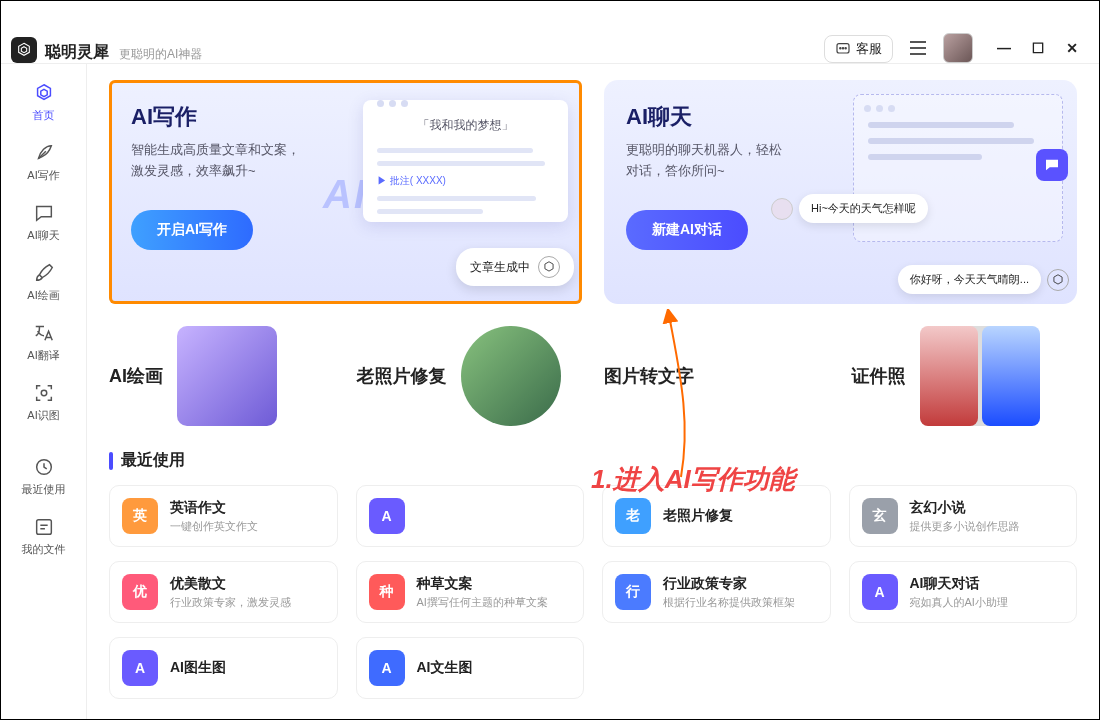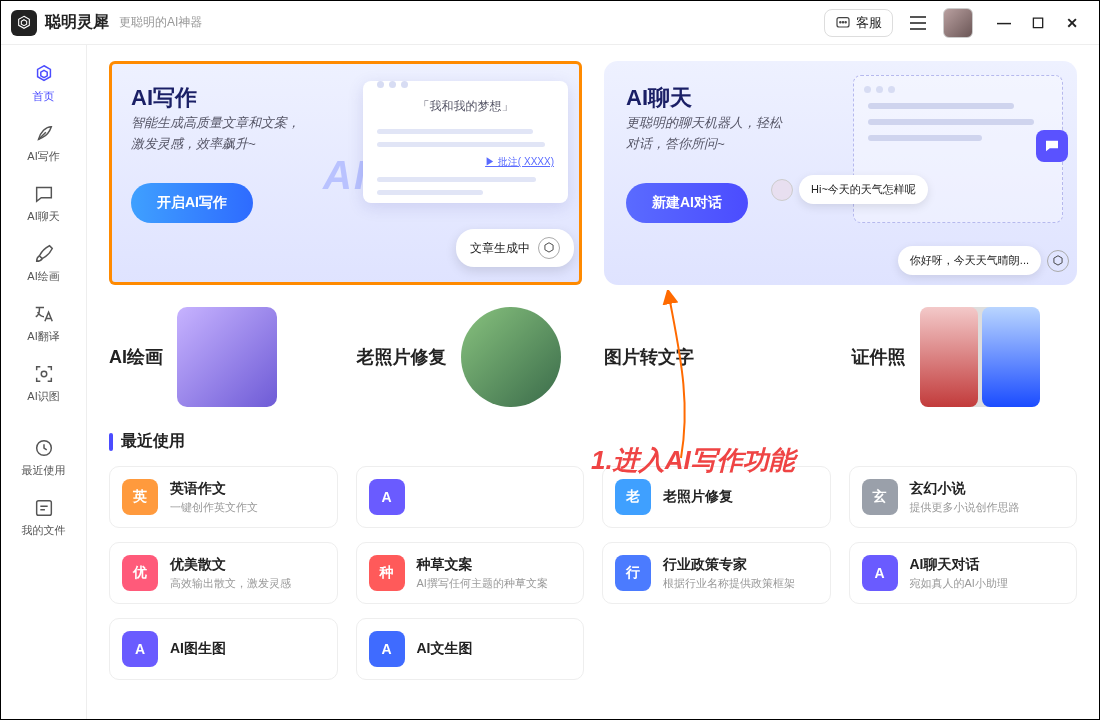--- a/index.html
+++ b/index.html
@@ -1,18 +1,18 @@
 <!DOCTYPE html>
 <html><head>
 <meta charset="utf-8">
 <style>
   * { box-sizing: border-box; margin: 0; padding: 0; }
   body { font-family: "PingFang SC","Microsoft YaHei",sans-serif; background:#fff; color:#222; width:1100px; height:720px; overflow:hidden; border:1px solid #000; }
   
-  .titlebar { height:44px; display:flex; align-items:center; padding:0 10px; border-bottom:1px solid #eee; }
+  .titlebar { height:44px; display:flex; align-items:flex-end; padding:0 10px; border-bottom:1px solid #eee;margin-top:19px; }
   .logo-badge { width:26px; height:26px; border-radius:6px; background:#222; display:flex; align-items:center; justify-content:center; margin-right:8px; }
   .logo-badge svg { width:16px; height:16px; stroke:#fff; fill:none; stroke-width:1.6; }
   .app-title { font-weight:700; font-size:16px; }
   .app-sub { font-size:12px; color:#999; margin-left:10px; }
   .title-spacer { flex:1; }
   .kefu { display:flex; align-items:center; gap:5px; border:1px solid #ddd; border-radius:8px; padding:4px 10px; font-size:13px; cursor:pointer; }
   .hamb { width:30px; height:30px; display:flex; flex-direction:column; justify-content:center; gap:4px; align-items:center; cursor:pointer; margin:0 10px; }
   .hamb span { width:16px; height:2px; background:#555; }
   .avatar { width:30px; height:30px; border-radius:6px; background:linear-gradient(135deg,#b9a0a0,#6b5656); border:1px solid #ccc; margin-right:14px; }
   .winctl { display:flex; gap:0; }
@@ -24,31 +24,31 @@
   .nav-item.active { color:#4b4cff; }
   .nav-ico { width:24px; height:24px; display:flex; align-items:center; justify-content:center; }
   .nav-ico svg { width:22px; height:22px; fill:none; stroke:currentColor; stroke-width:1.6; }
   .nav-divider { height:14px; }
   main { flex:1; padding:16px 22px 0 22px; overflow:hidden; position:relative; }
   
   .hero-row { display:flex; gap:22px; }
   .hero-card { flex:1; height:224px; border-radius:14px; padding:22px 22px 18px 22px; position:relative; background:linear-gradient(180deg,#eef1ff, #dfe3ff); overflow:hidden; }
   .hero-card.highlight { box-shadow: 0 0 0 3px #ff8a00 inset; border-radius:6px; }
   .hero-title { font-size:22px; font-weight:700; color:#1a1f66; }
-  .hero-desc { margin-top:0; font-size:13px; color:#556; line-height:1.6; max-width:210px;font-style:italic; }
+  .hero-desc { margin-top:8px; font-size:13px; color:#556; line-height:1.6; max-width:210px; }
   .cta-btn { margin-top:28px; display:inline-flex; align-items:center; justify-content:center; height:40px; padding:0 26px; border-radius:22px; color:#fff; font-size:14px; font-weight:600; cursor:pointer; background:linear-gradient(90deg,#5a6bff,#4b4cff); }
   .cta-blue { background:linear-gradient(90deg,#3fa0ff,#2e6bff); }
   
   .wprev { position:absolute; right:14px; top:20px; width:245px; height:180px; }
   .wprev-window { position:absolute; top:0; right:0; width:205px; background:#fff; border-radius:8px; box-shadow:0 4px 16px rgba(70,70,160,.15); padding:0 14px; }
   .wprev-topbar { display:flex; gap:5px; margin-bottom:10px; }
   .wprev-topbar span { width:7px; height:7px; border-radius:50%; background:#d7dcf3; }
   .wprev-caption { text-align:center; font-size:12px; color:#556; margin-bottom:14px; }
   .wprev-lines span { display:block; height:5px; background:#e1e5f6; border-radius:3px; margin-bottom:8px; }
-  .wprev-annot { text-align:right; font-size:10px; color:#5a6bff; margin:0 0 8px;text-decoration:underline; }
+  .wprev-annot { font-size:10px; color:#5a6bff; margin:0 0 8px; }
   .wprev-gen { position:absolute; right:-6px; bottom:-6px; background:#fff; border-radius:18px; padding:8px 14px; font-size:12px; box-shadow:0 4px 12px rgba(0,0,0,.12); display:flex; align-items:center; gap:8px; }
   .ai-badge { position:absolute; left:0; top:72px; font-size:40px; font-weight:800; color:#b9c2ff; font-style:italic; letter-spacing:2px; }
   
   .cprev { position:absolute; right:14px; top:14px; width:250px; height:196px; }
   .cprev-window { position:absolute; top:0; right:0; width:210px; height:148px; border:1.5px dashed #b6b9ee; border-radius:8px; background:rgba(255,255,255,.35); }
   .cprev-window .dots { display:flex; gap:5px; padding:10px; }
   .cprev-window .dots span{ width:7px; height:7px; border-radius:50%; background:#d7dcf3; }
   .cprev-l { display:block; height:6px; background:#cfd4ee; border-radius:3px; margin:0 14px 10px; }
   .cprev-fab { position:absolute; right:-6px; top:54px; width:32px; height:32px; border-radius:8px; background:#5a52ff; display:flex; align-items:center; justify-content:center; }
   .cprev-fab svg{ width:18px; height:18px; fill:#fff; }
@@ -321,21 +321,21 @@
           <div class="rico" style="background:#9aa0aa">玄</div>
     <div class="rtxt">
             <div class="t1">玄幻小说</div>
             <div class="t2">提供更多小说创作思路</div>
           </div>
         </div>
         <div class="rcard">
           <div class="rico" style="background:#ff5a7a">优</div>
     <div class="rtxt">
             <div class="t1">优美散文</div>
-            <div class="t2">高效输出散文，激发灵感</div>
+            <div class="t2">行业政策专家，激发灵感</div>
           </div>
         </div>
         <div class="rcard">
           <div class="rico" style="background:#ff5a5a">种</div>
     <div class="rtxt">
             <div class="t1">种草文案</div>
             <div class="t2">AI撰写任何主题的种草文案</div>
           </div>
         </div>
         <div class="rcard">

